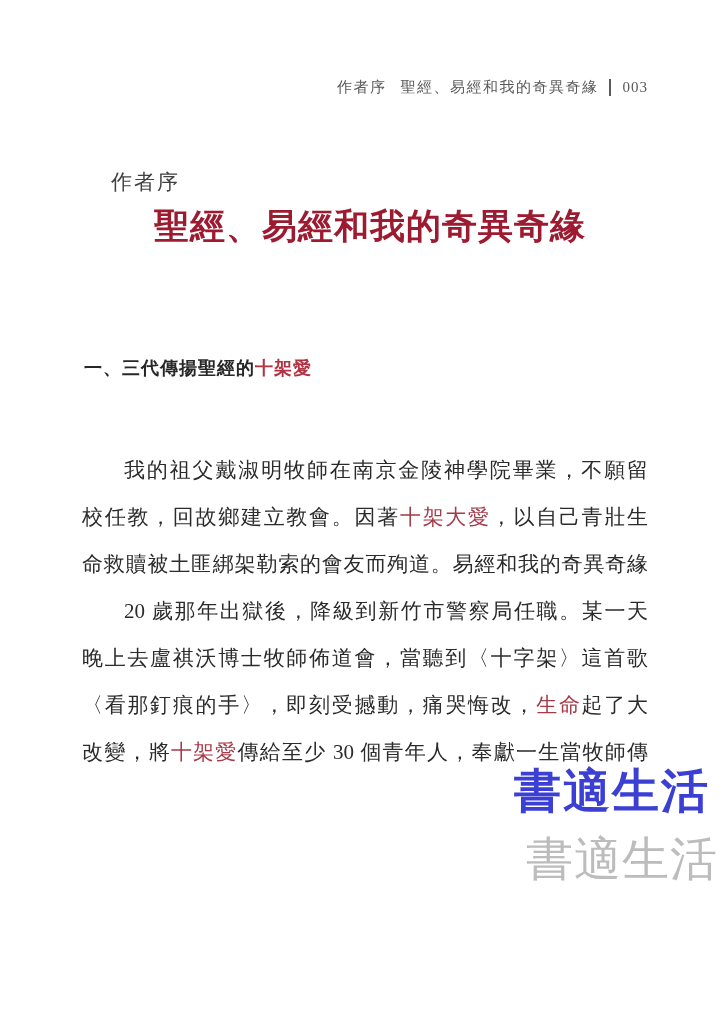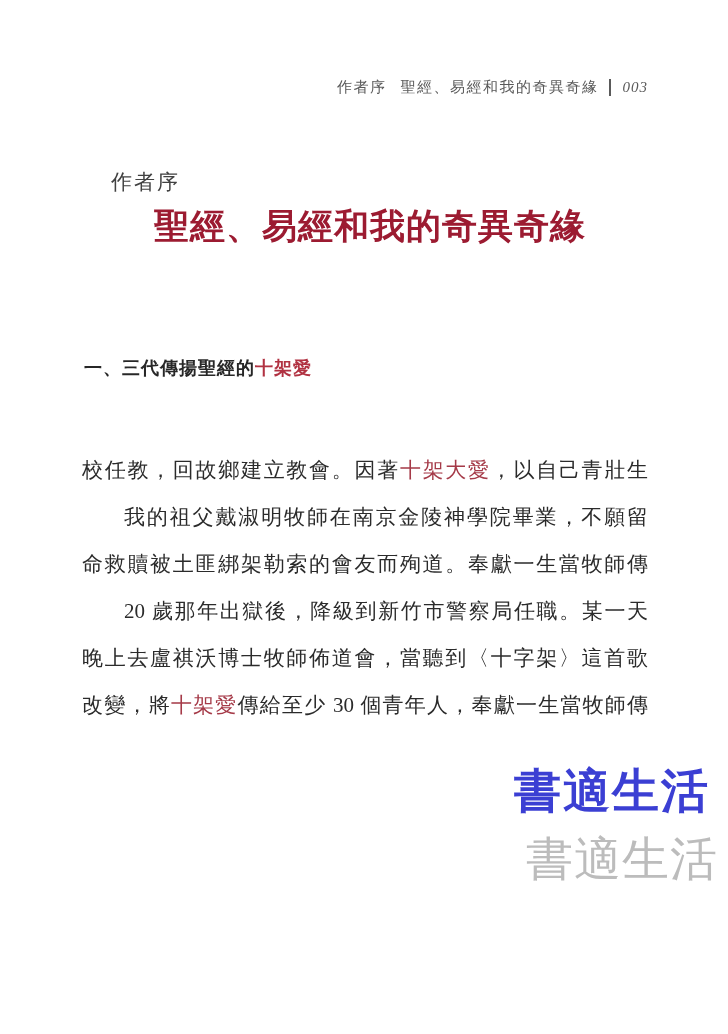--- a/index.html
+++ b/index.html
@@ -12,21 +12,21 @@
     position:absolute;top:76px;right:80px;height:22px;
     display:flex;align-items:center;
     font-size:15px;letter-spacing:1.5px;color:var(--header,#5a5a5a);
     font-family:"Liberation Serif","DejaVu Serif",serif;
   }
   .running-header .sec{margin-right:14px;}
   .hdr-divider{
     display:inline-block;width:2px;height:17px;background:var(--header,#5a5a5a);
     margin:0 12px 0 10px;
   }
-  .pagenum{letter-spacing:1px;font-style:italic;}
+  .pagenum{letter-spacing:1px;}
   
   .kicker{
     position:absolute;left:111px;top:168px;
     font-family:"Liberation Sans","DejaVu Sans",sans-serif;
     font-size:21px;color:var(--kicker,#414141);letter-spacing:2px;
   }
   .page-title{
     position:absolute;left:154px;top:203px;
     font-size:35px;font-weight:700;color:var(--title,#9c1b31);
     letter-spacing:1px;white-space:nowrap;
@@ -76,24 +76,25 @@
 
   <div class="kicker">作者序</div>
 
   <h1 class="page-title" style="margin:0;">聖經、易經和我的奇異奇緣</h1>
 
   <div class="section-heading">
     <span>一、三代傳揚聖經的</span><span class="hl">十架愛</span>
   </div>
 
   <div class="body-text">
+      <div class="body-line justify indent"><span>我的祖父戴淑明牧師在南京金陵神學院畢業，不願留</span></div>
       <div class="body-line justify"><span>校任教，回故鄉建立教會。因著</span><span class="red">十架大愛</span><span>，以自己青壯生</span></div>
-      <div class="body-line justify indent"><span>我的祖父戴淑明牧師在南京金陵神學院畢業，不願留</span></div>
-      <div class="body-line justify"><span>命救贖被土匪綁架勒索的會友而殉道。奉獻一生當牧師傳</span></div>
+      <div class="body-line justify"><span>命救贖被土匪綁架勒索的會友而殉道。易經和我的奇異奇緣</span></div>
       <div class="body-line justify indent"><span>20 歲那年出獄後，降級到新竹市警察局任職。某一天</span></div>
       <div class="body-line justify"><span>晚上去盧祺沃博士牧師佈道會，當聽到〈十字架〉這首歌</span></div>
+      <div class="body-line justify"><span>〈看那釘痕的手〉，即刻受撼動，痛哭悔改，</span><span class="red">生命</span><span>起了大</span></div>
       <div class="body-line justify"><span>改變，將</span><span class="red">十架愛</span><span>傳給至少 30 個青年人，奉獻一生當牧師傳</span></div>
     </div>
 
   <div class="watermark wm-blue">書適生活</div>
   <div class="watermark wm-gray">書適生活</div>
 
 </div>
 
 </body></html>

